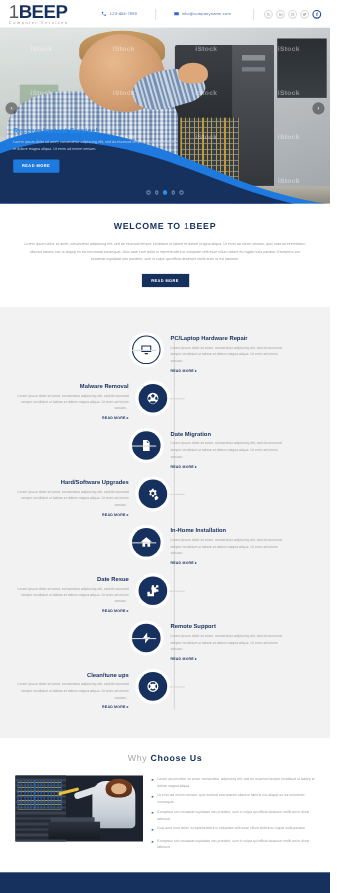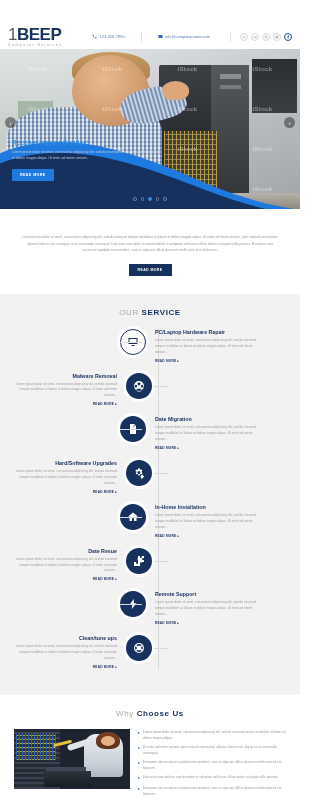--- a/index.html
+++ b/index.html
@@ -6,21 +6,21 @@
   html, body {
     width: 300px; height: 812px;
     font-family: "Liberation Sans", sans-serif;
     background: #ffffff; overflow: hidden;
   }
   .page { width: 300px; height: 812px; position: relative; background:#fff; }
 
   
   .topbar {
     height: 25px; background:#ffffff; display:flex; 
-    padding: 0 8px; position:relative; z-index:5;margin-top:24px;
+    padding: 0 8px; position:relative; z-index:5;
   }
   .logo-wrap { display:flex; flex-direction:column; justify-content:center; line-height:1; }
   .logo-main { font-size:17px; font-weight:700; letter-spacing:-0.5px; color:#17315e; }
   .logo-main .one { color:#5a5a5a; font-weight:400; }
   .logo-sub { font-size:3.6px; letter-spacing:1.4px; color:#9a9a9a; margin-top:1px; text-align:right; }
 
   .contact-group { display:flex; align-items:center; gap:10px; margin-left:30px; }
   .contact-item { display:flex; align-items:center; gap:2.5px; }
   .contact-item svg { width:5px; height:5px; fill:#2f67c4; }
   .contact-txt { font-size:3.6px; color:#4f6fa8; letter-spacing:0.2px; white-space:nowrap; }
@@ -293,26 +293,26 @@
     <div class="dots">
       <div class="dot"></div>
       <div class="dot"></div>
       <div class="dot on"></div>
       <div class="dot"></div>
       <div class="dot"></div>
     </div>
   </div>
 
   <div class="welcome">
+    <div class="welcome-h"><span>WELCOME TO </span><span class="lite">1</span><span>BEEP</span></div>
     <div class="welcome-p">Lorem ipsum dolor sit amet, consectetur adipiscing elit, sed do eiusmod tempor incididunt ut labore et dolore magna aliqua. Ut enim ad minim veniam, quis nostrud exercitation ullamco laboris nisi ut aliquip ex ea commodo consequat. Duis aute irure dolor in reprehenderit in voluptate velit esse cillum dolore eu fugiat nulla pariatur. Excepteur sint occaecat cupidatat non proident, sunt in culpa qui officia deserunt mollit anim id est laborum.</div>
     <div class="btn-navy">READ MORE</div>
   </div>
 
   <div class="services">
-    <div class="sec-h"><span>OUR </span><b>SERVICE</b></div>
 
     <div class="svc-wrap">
       <div class="spine"></div>
 
       <div class="svc-row right">
         <div class="connector"></div>
         <div class="svc-icon hollow">
           <svg viewBox="0 0 24 24">
               <path d="M3 4h18v12H3V4zm2 2v8h14V6H5zm4 12h6v2H9v-2z"></path>
             </svg>

